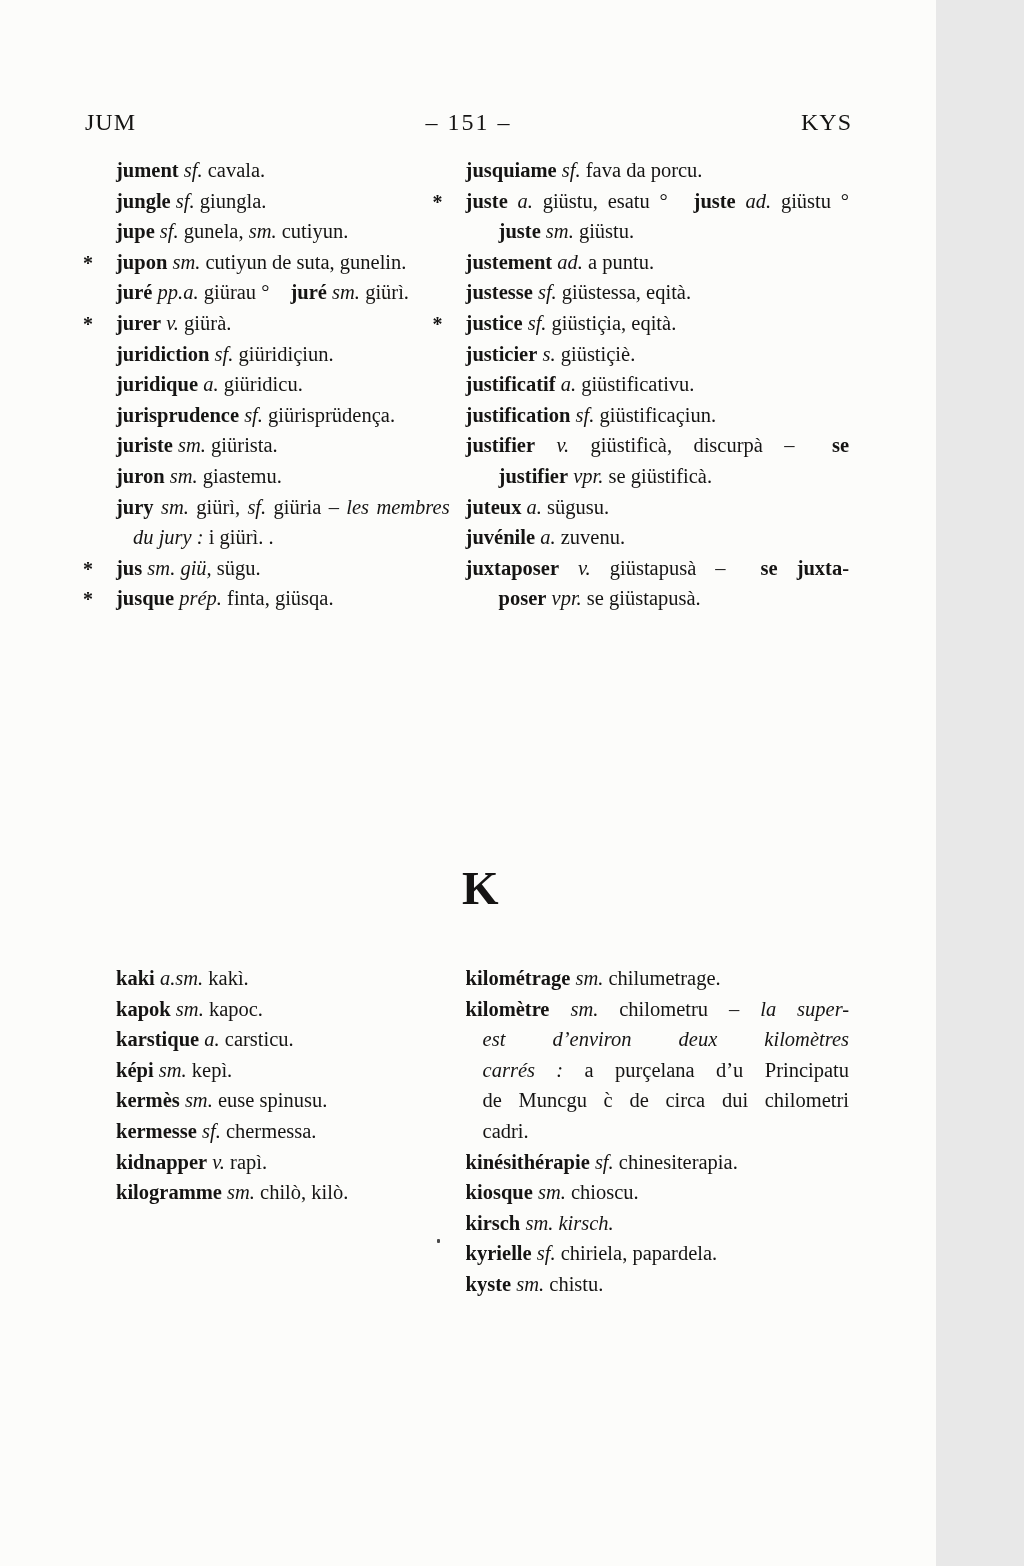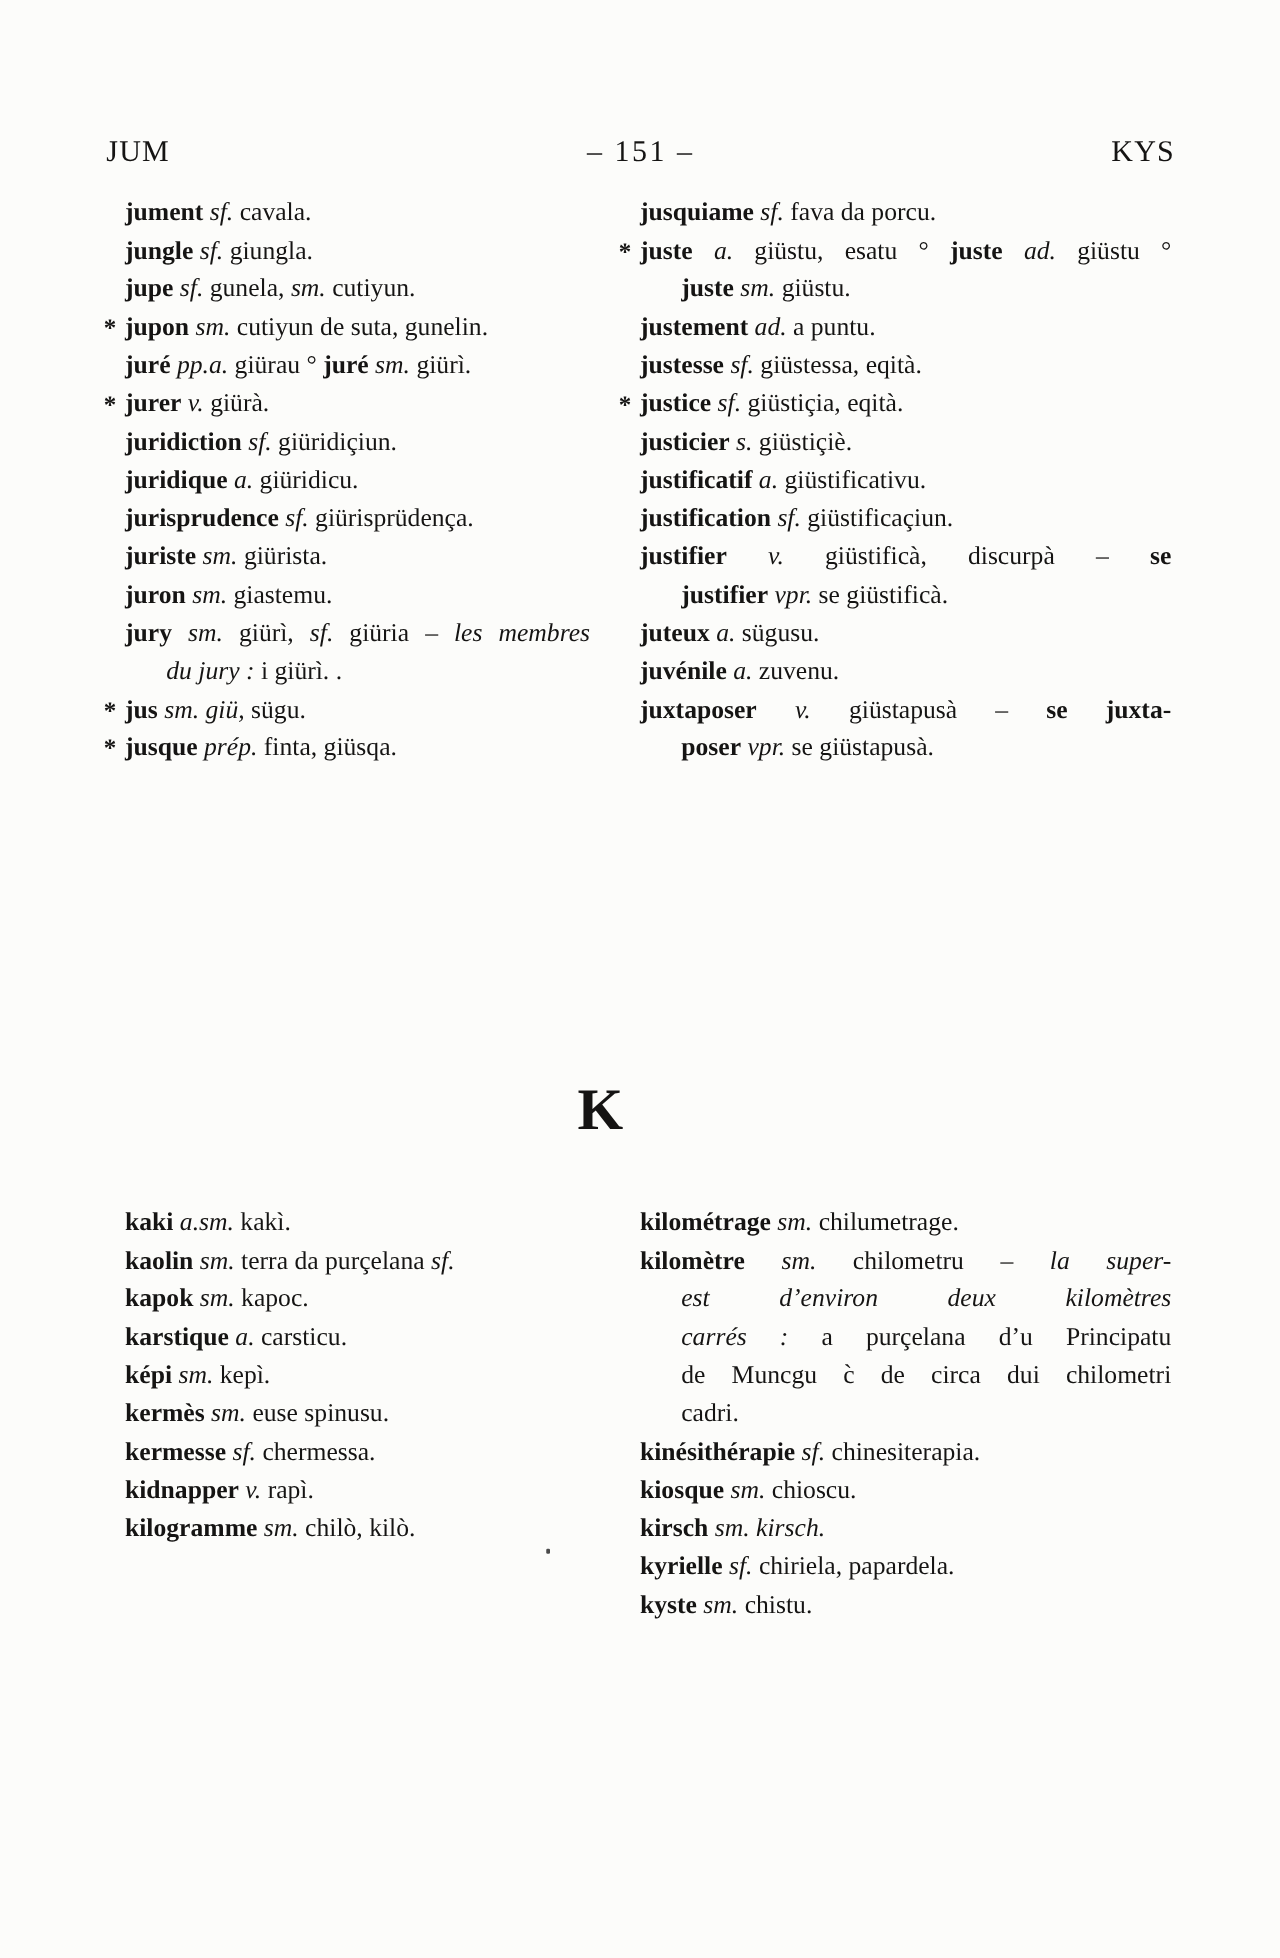--- a/index.html
+++ b/index.html
@@ -1,18 +1,18 @@
 <!DOCTYPE html>
 <html><head>
 <meta charset="utf-8">
 <style>
   html,body{margin:0;padding:0;background:#e8e8e8;}
   .page{
     position:relative;
-    width:1024px;height:1566px;
+    width:936px;height:1566px;
     background:#fcfcfa;
     font-family:"Liberation Serif","DejaVu Serif",serif;
     color:#151413;
     overflow:hidden;
   }
   .p-header{
     position:absolute;top:108px;left:85px;right:84px;
     display:flex;justify-content:space-between;align-items:baseline;
     font-size:24px;line-height:28px;letter-spacing:1px;
   }
@@ -29,21 +29,21 @@
   .col-left{width:372px;}
   .col-right{width:425px;}
   .entry{position:relative;font-size:20.5px;line-height:30.6px;}
   .entry .star{
     position:absolute;left:-17px;top:1px;
     font-weight:bold;font-size:20px;
   }
   .line{}
   .line.cont{padding-left:33px;}
   .line.just{text-align:justify;text-align-last:justify;}
-  .s-b{font-weight:bold;}
+  .s-b{font-weight:bold;margin-left:16px;}
   .s-i{font-style:italic;}
   .s-bi{font-weight:normal;font-style:italic;}
   .section-letter{
     position:absolute;top:864px;left:462px;
     font-size:47px;font-weight:bold;line-height:48px;
   }
   .ink-speck{
     position:absolute;top:1239px;left:437px;
     width:3px;height:4px;background:#4a4a4a;border-radius:1px;
   }
@@ -155,23 +155,20 @@
   </div>
 
   <div class="section-letter">K</div>
 
   <div class="col-row row-k">
     <div class="col col-left">
         <div class="entry">
           <div class="line"><span class="s-b">kaki</span> <span class="s-i">a.sm.</span> <span class="s-r">kakì.</span></div>
         </div>
         <div class="entry">
-          <div class="line"><span class="s-b">kaolin</span> <span class="s-i">sm.</span> <span class="s-r">terra da purçelana</span> <span class="s-i">sf.</span></div>
-        </div>
-        <div class="entry">
           <div class="line"><span class="s-b">kapok</span> <span class="s-i">sm.</span> <span class="s-r">kapoc.</span></div>
         </div>
         <div class="entry">
           <div class="line"><span class="s-b">karstique</span> <span class="s-i">a.</span> <span class="s-r">carsticu.</span></div>
         </div>
         <div class="entry">
           <div class="line"><span class="s-b">képi</span> <span class="s-i">sm.</span> <span class="s-r">kepì.</span></div>
         </div>
         <div class="entry">
           <div class="line"><span class="s-b">kermès</span> <span class="s-i">sm.</span> <span class="s-r">euse spinusu.</span></div>

